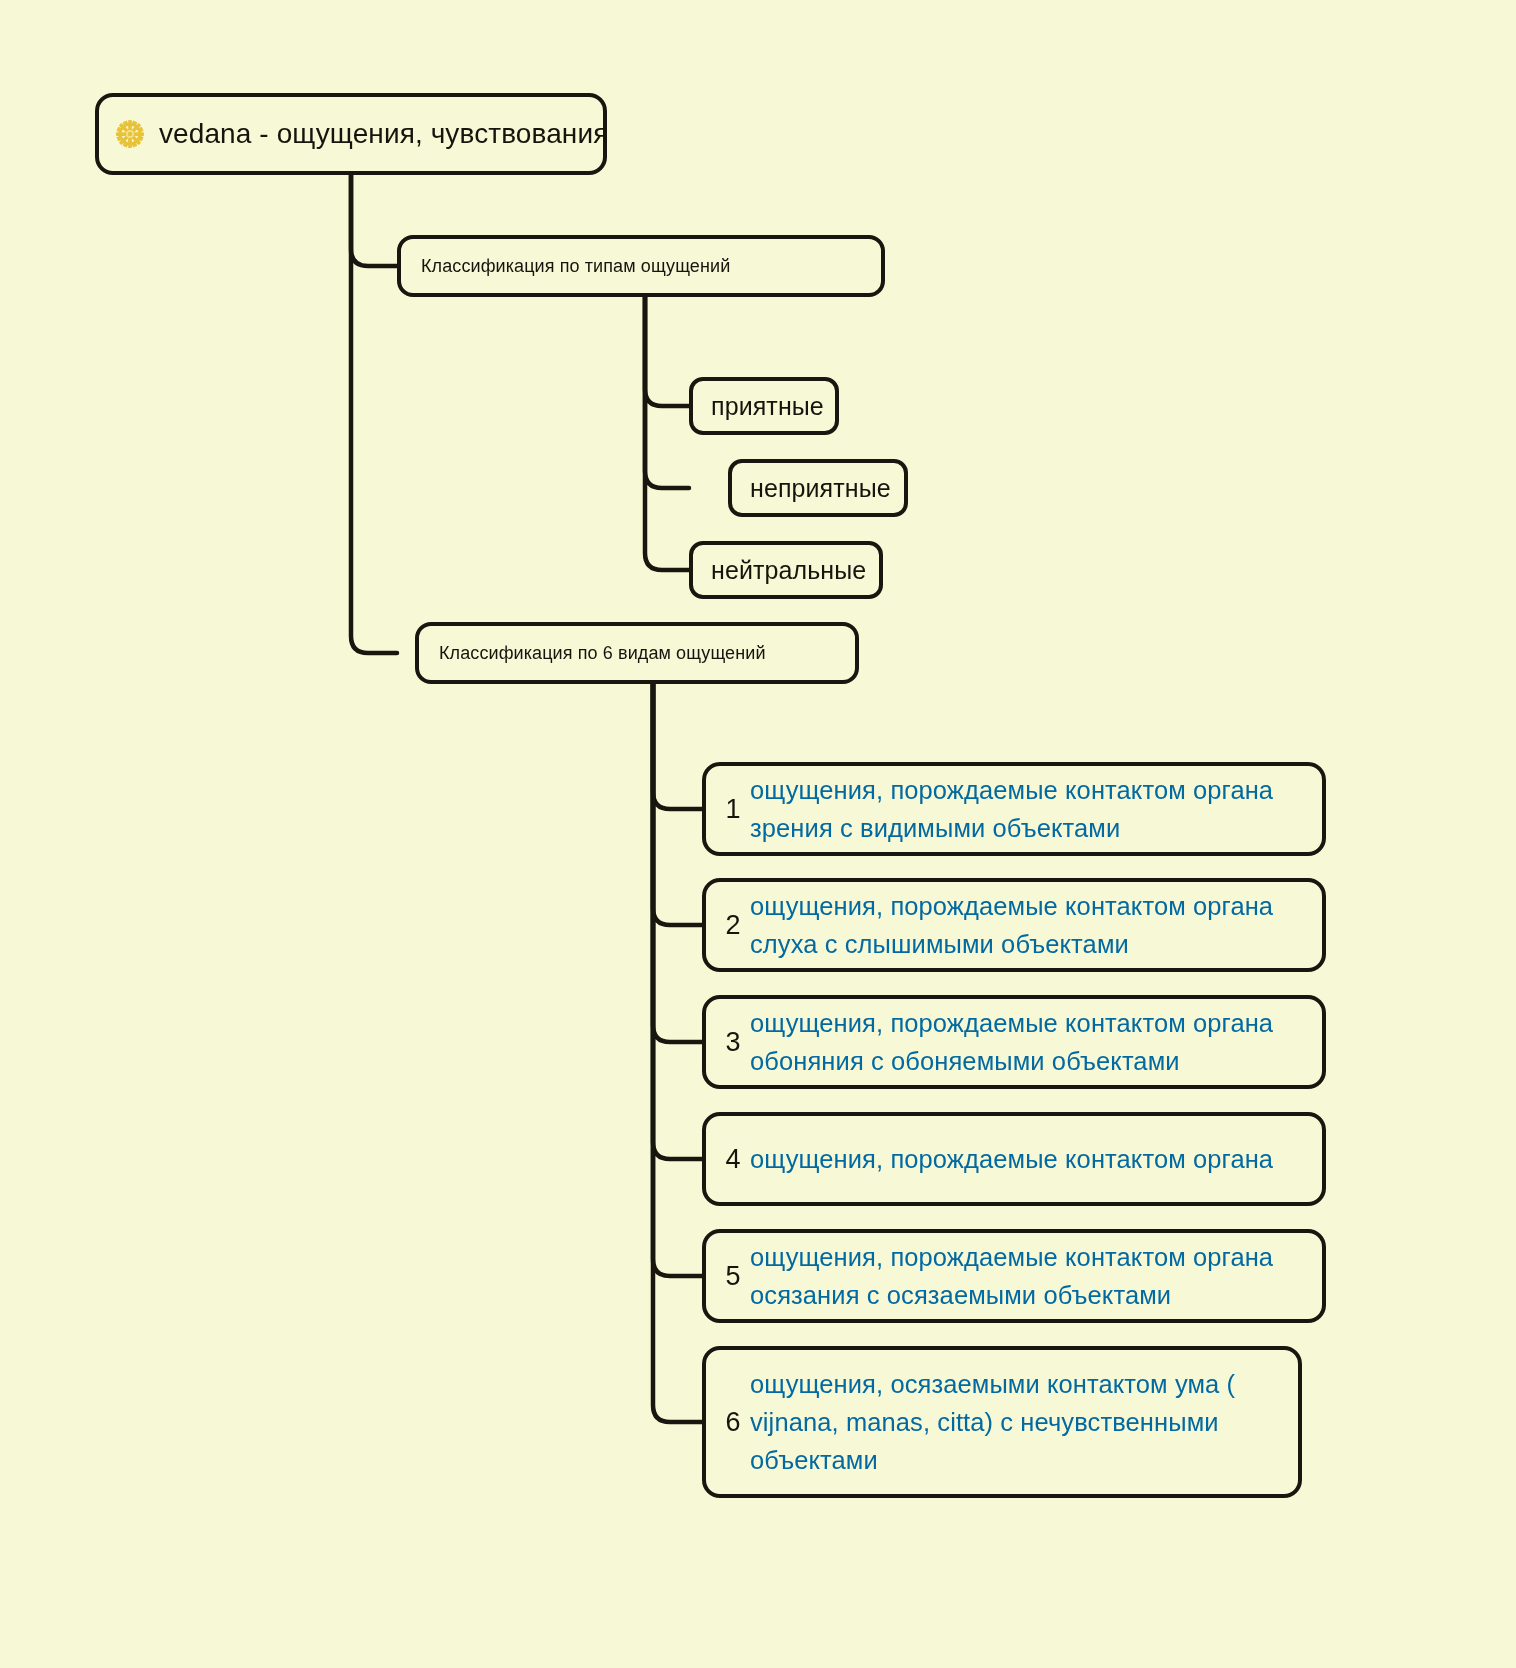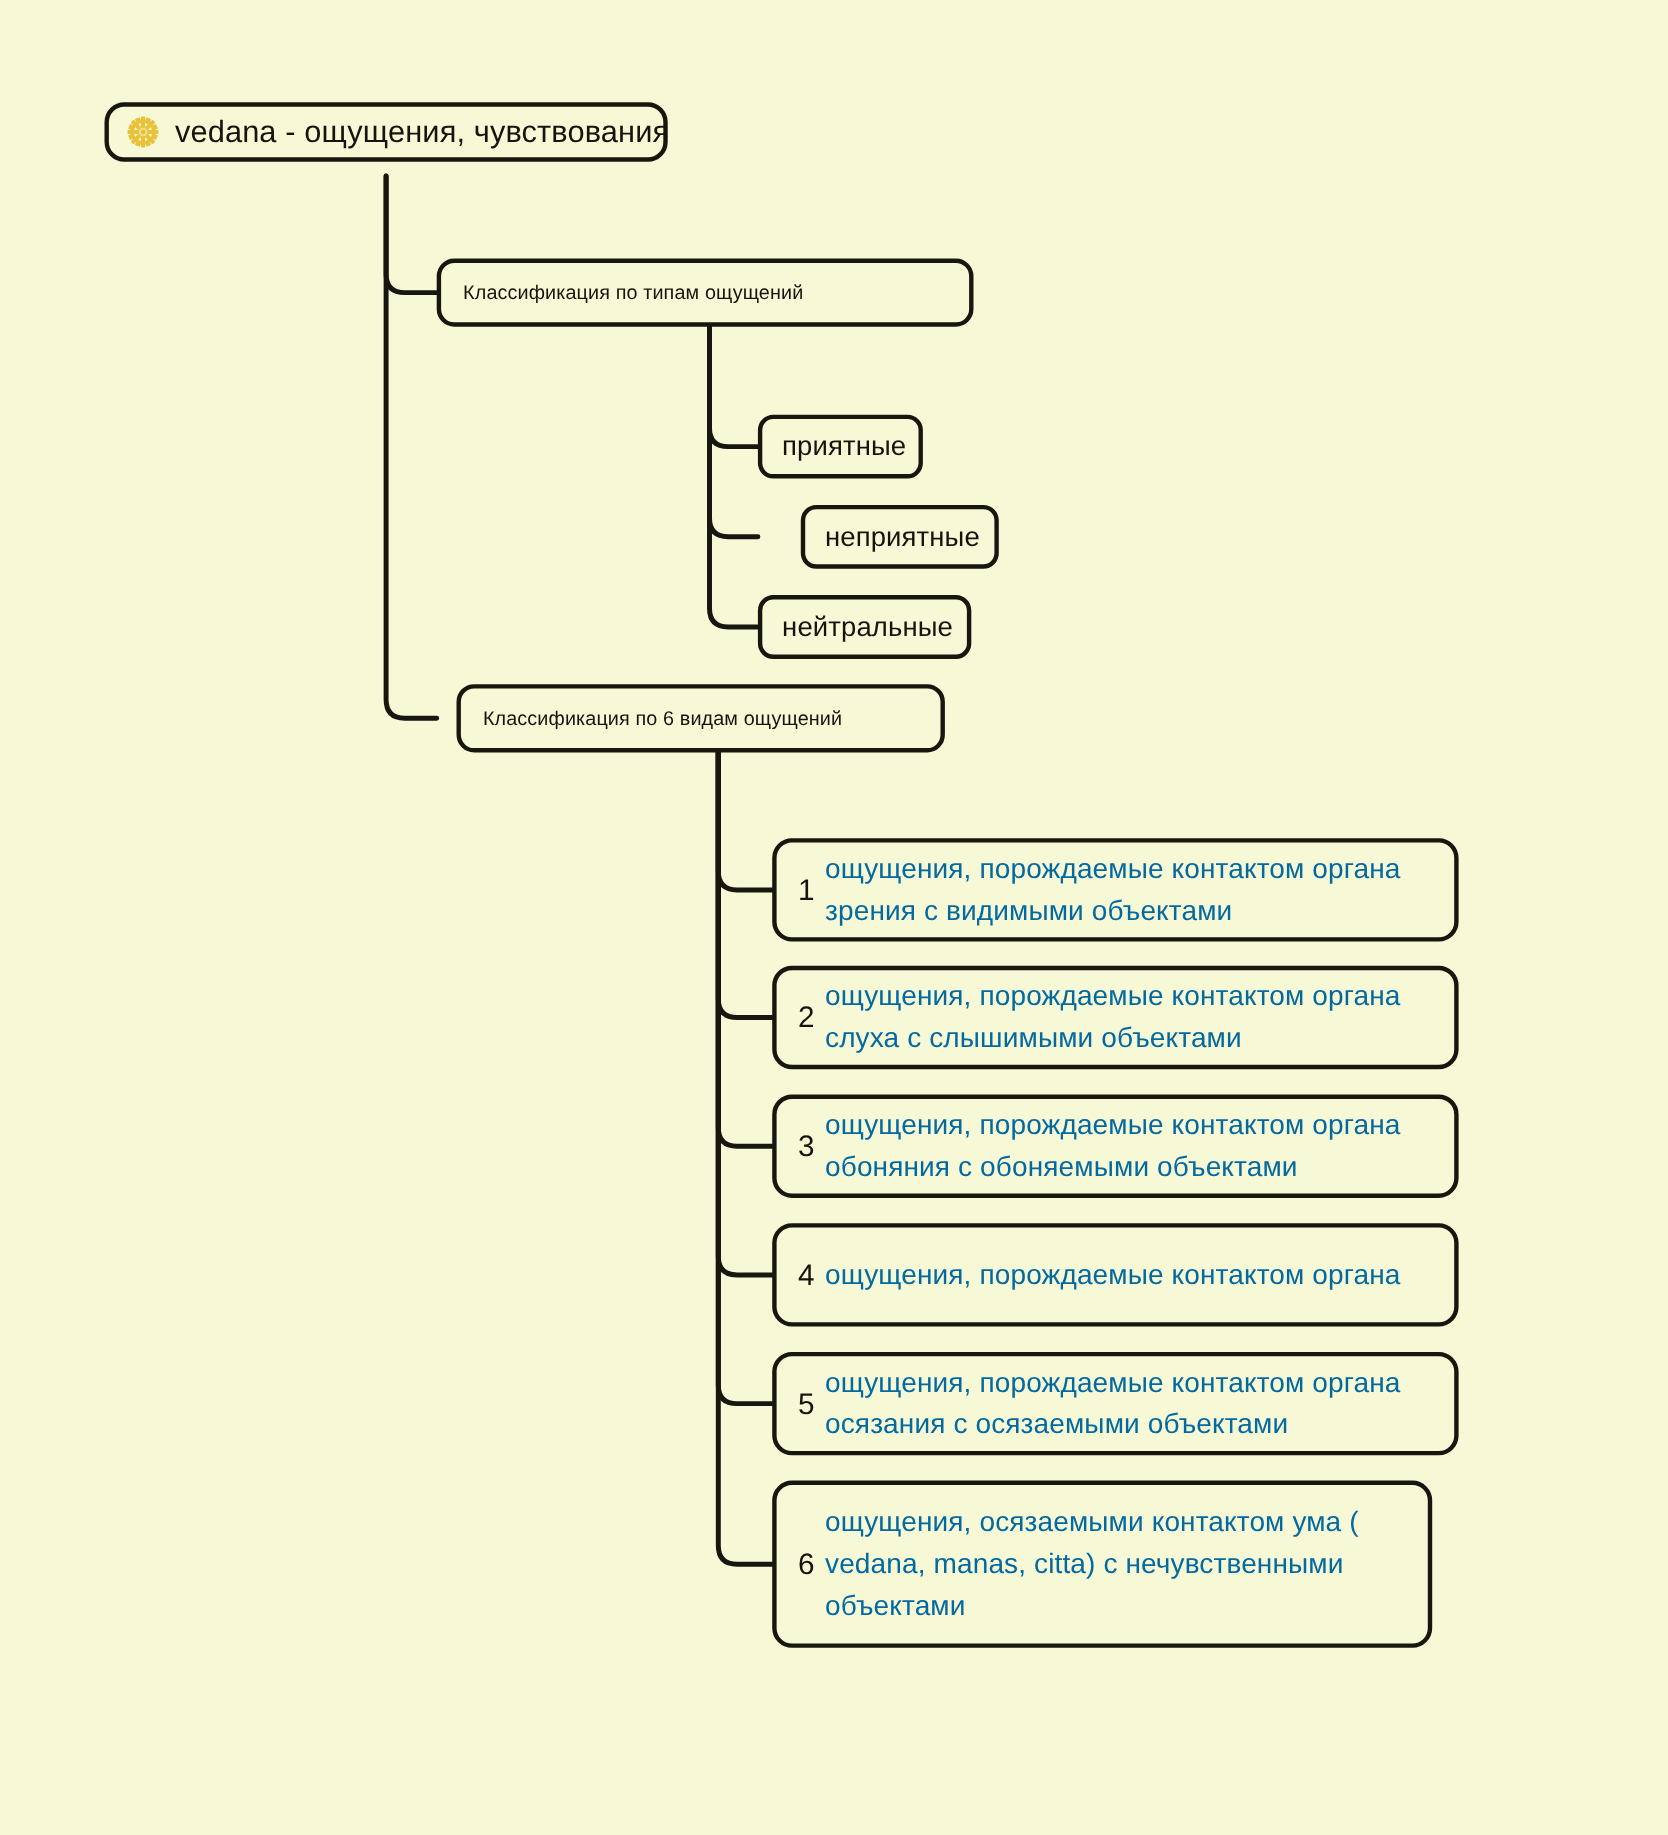--- a/index.html
+++ b/index.html
@@ -36,21 +36,21 @@
     display: flex;
     align-items: center;
     color: #15150d;
     letter-spacing: 0.1px;
   }
   
   #node-root {
     left: 95px;
     top: 93px;
     width: 512px;
-    height: 54px;
+    height: 82px;
     border-radius: 18px;
     padding: 0 18px 0 16px;
     gap: 14px;
   }
   #node-root .label {
     font-size: 28px;
     white-space: nowrap;
   }
   .wheel-icon {
     width: 30px;
@@ -230,18 +230,18 @@
     <span class="num-text">
       <span>ощущения, порождаемые контактом органа</span><br>
       <span>осязания с осязаемыми объектами</span>
     </span>
   </div>
 
   <div class="node node-num" id="num-6">
     <span class="num-badge">6</span>
     <span class="num-text">
       <span>ощущения, осязаемыми контактом ума (</span><br>
-      <span>vedana, manas, citta) с нечувственными</span><br>
+      <span>vijnana, manas, citta) с нечувственными</span><br>
       <span>объектами</span>
     </span>
   </div>
 
 </div>
 
 </body></html>

